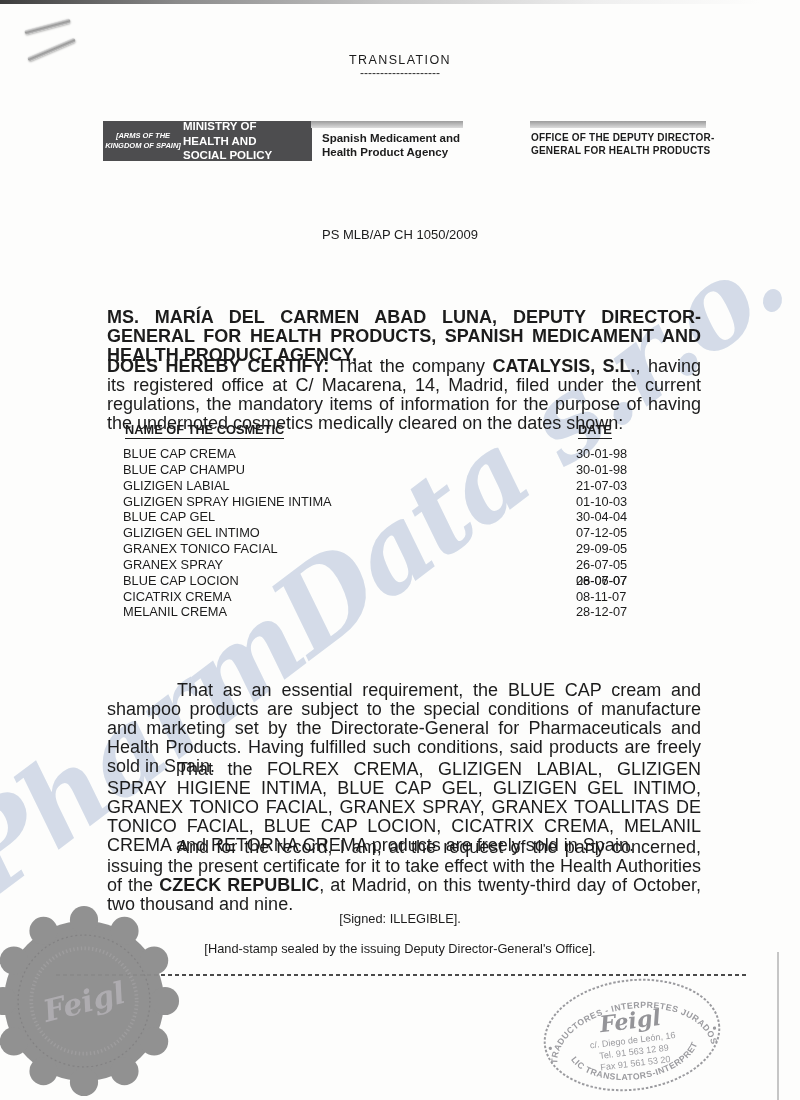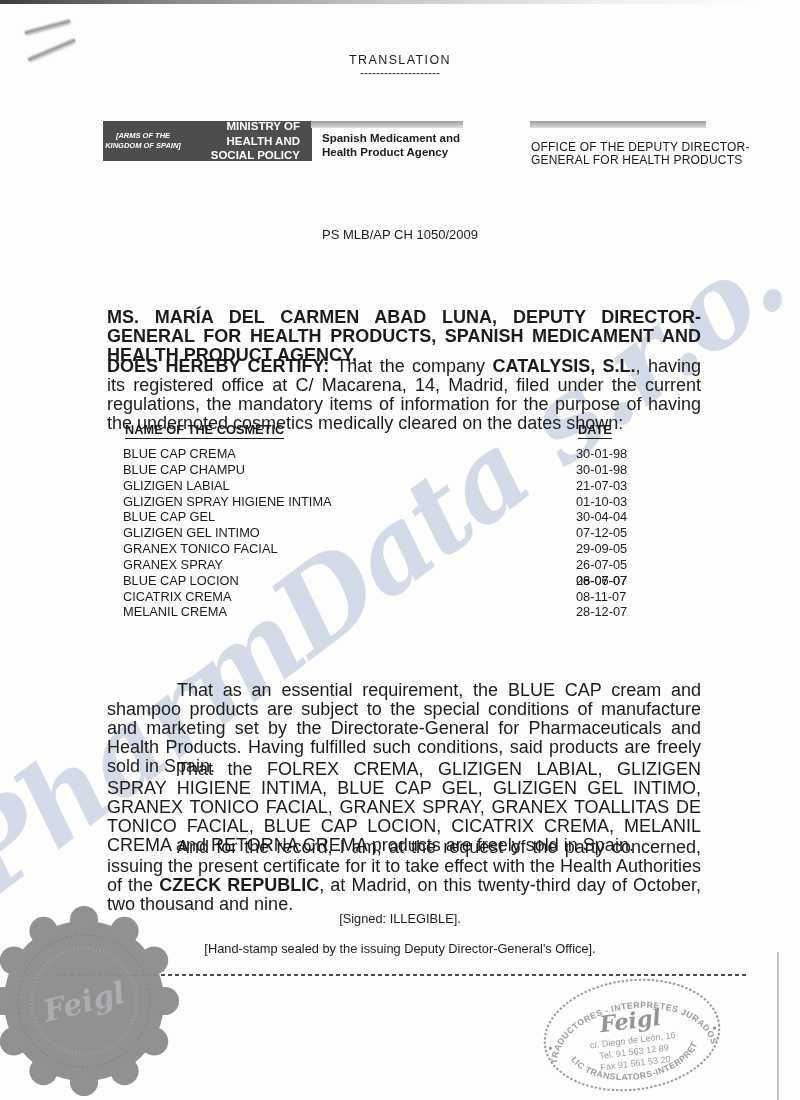--- a/index.html
+++ b/index.html
@@ -21,27 +21,27 @@
         font-size:112px;letter-spacing:-3px;color:#b9c6db;opacity:0.6;}
   
   .translation{position:absolute;top:53px;left:0;right:0;text-align:center;
         font-size:12.5px;letter-spacing:1.4px;z-index:2;}
   .translation-dashes{position:absolute;top:66px;left:0;right:0;text-align:center;
         font-size:12px;color:#2e2e2e;z-index:2;}
   
   .ministry-box{position:absolute;top:121px;left:103px;width:209px;height:40px;
         background:#4d4d4f;color:#ffffff;display:flex;align-items:center;z-index:2;}
   .arms{width:80px;font-size:7.5px;font-style:italic;font-weight:bold;text-align:center;line-height:1.3;}
-  .ministry{flex:1;font-size:11.5px;font-weight:bold;text-align:right;line-height:1.25;padding-right:12px;}
+  .ministry{flex:1;font-size:11.5px;font-weight:bold;text-align:left;line-height:1.25;padding-right:12px;}
   .grad-bar{position:absolute;height:7px;z-index:2;
         background:linear-gradient(to bottom,#9c9c9c,#dcdcdc);}
   .agency-bar{top:121px;left:311px;width:152px;}
   .office-bar{top:121px;left:530px;width:176px;}
   .agency-text{position:absolute;top:131px;left:322px;font-size:11.5px;font-weight:bold;line-height:14px;z-index:2;}
-  .office-text{position:absolute;top:141px;left:531px;font-size:12px;font-weight:normal;line-height:13px;letter-spacing:0.2px;z-index:2;}
+  .office-text{position:absolute;top:131px;left:531px;font-size:10px;font-weight:bold;line-height:13px;letter-spacing:0.2px;z-index:2;}
   
   .reference{position:absolute;top:227px;left:0;right:0;text-align:center;font-size:13px;z-index:2;}
   .textblock{position:absolute;left:107px;width:594px;margin:0;font-size:18px;
         line-height:19px;text-align:justify;z-index:2;}
   .salutation{top:308px;font-weight:bold;}
   .certify{top:357px;}
   .para{text-indent:70px;}
   .p1{top:681px;}
   .p2{top:760px;}
   .p3{top:838px;}

